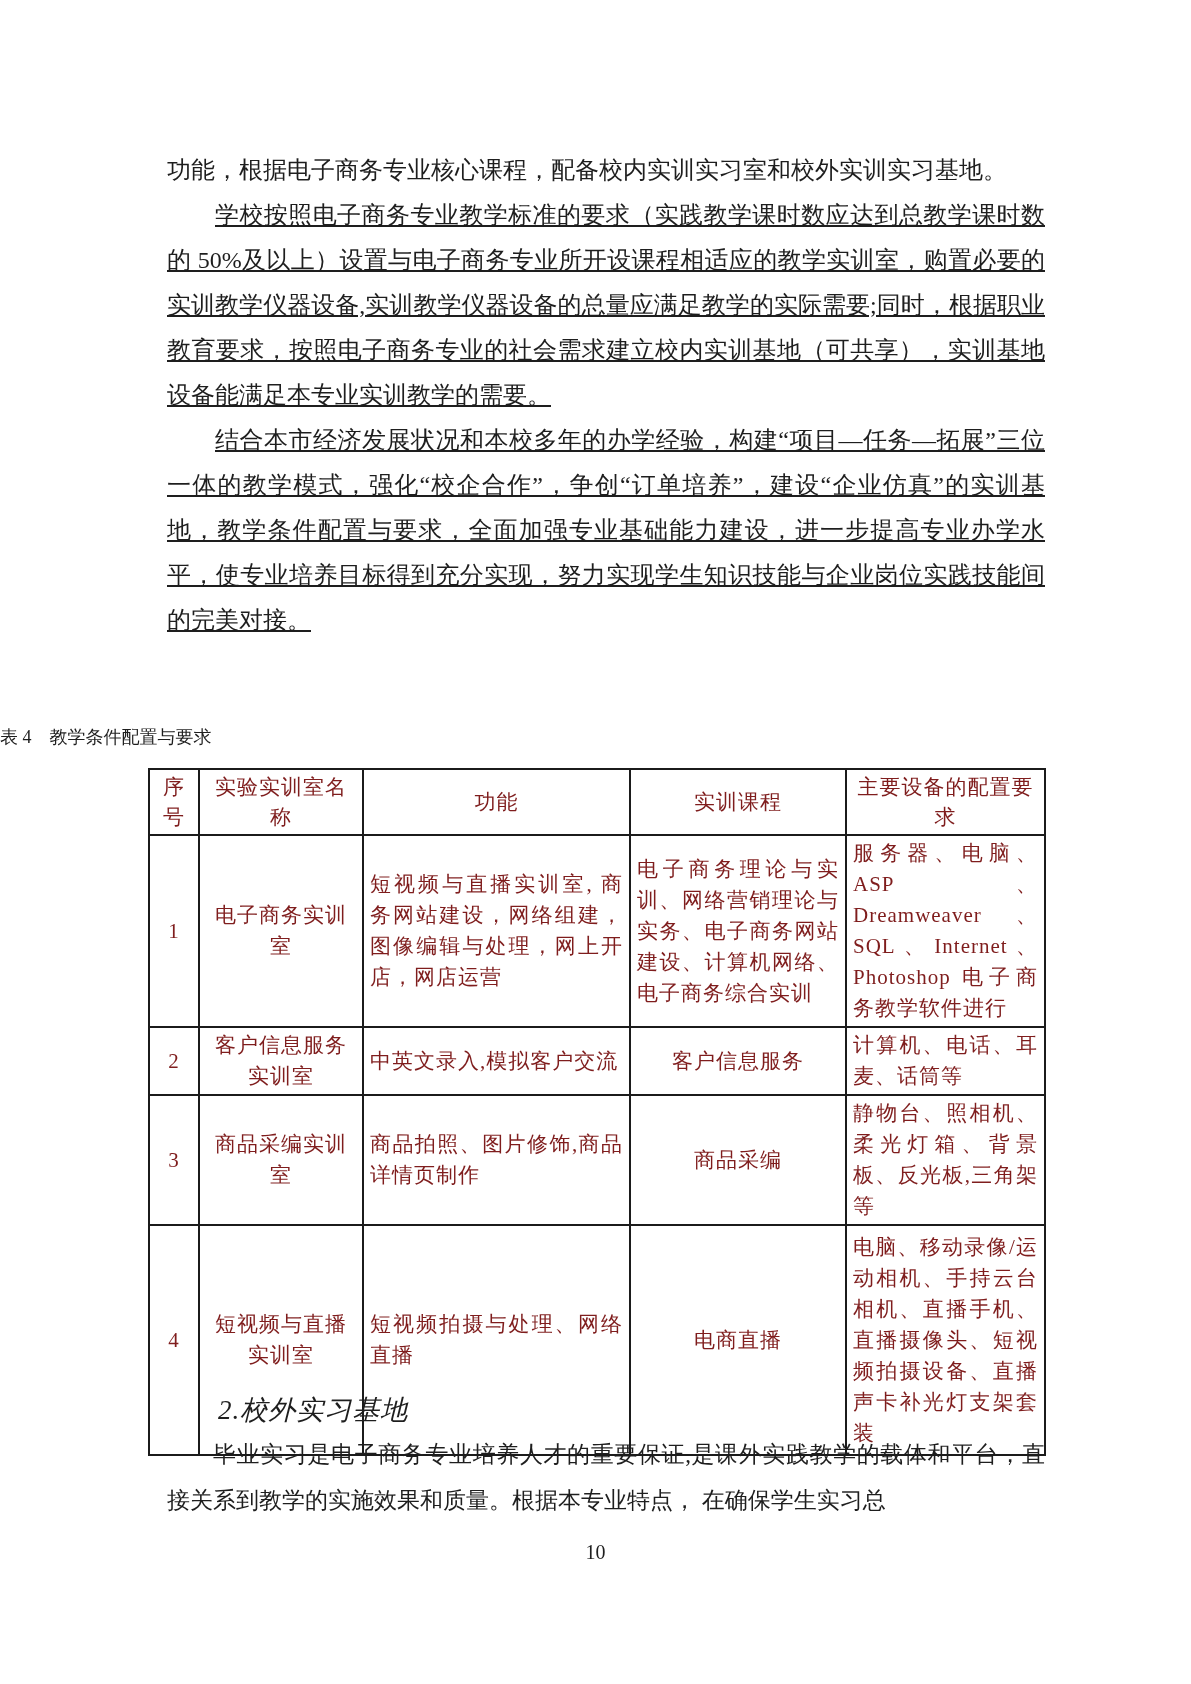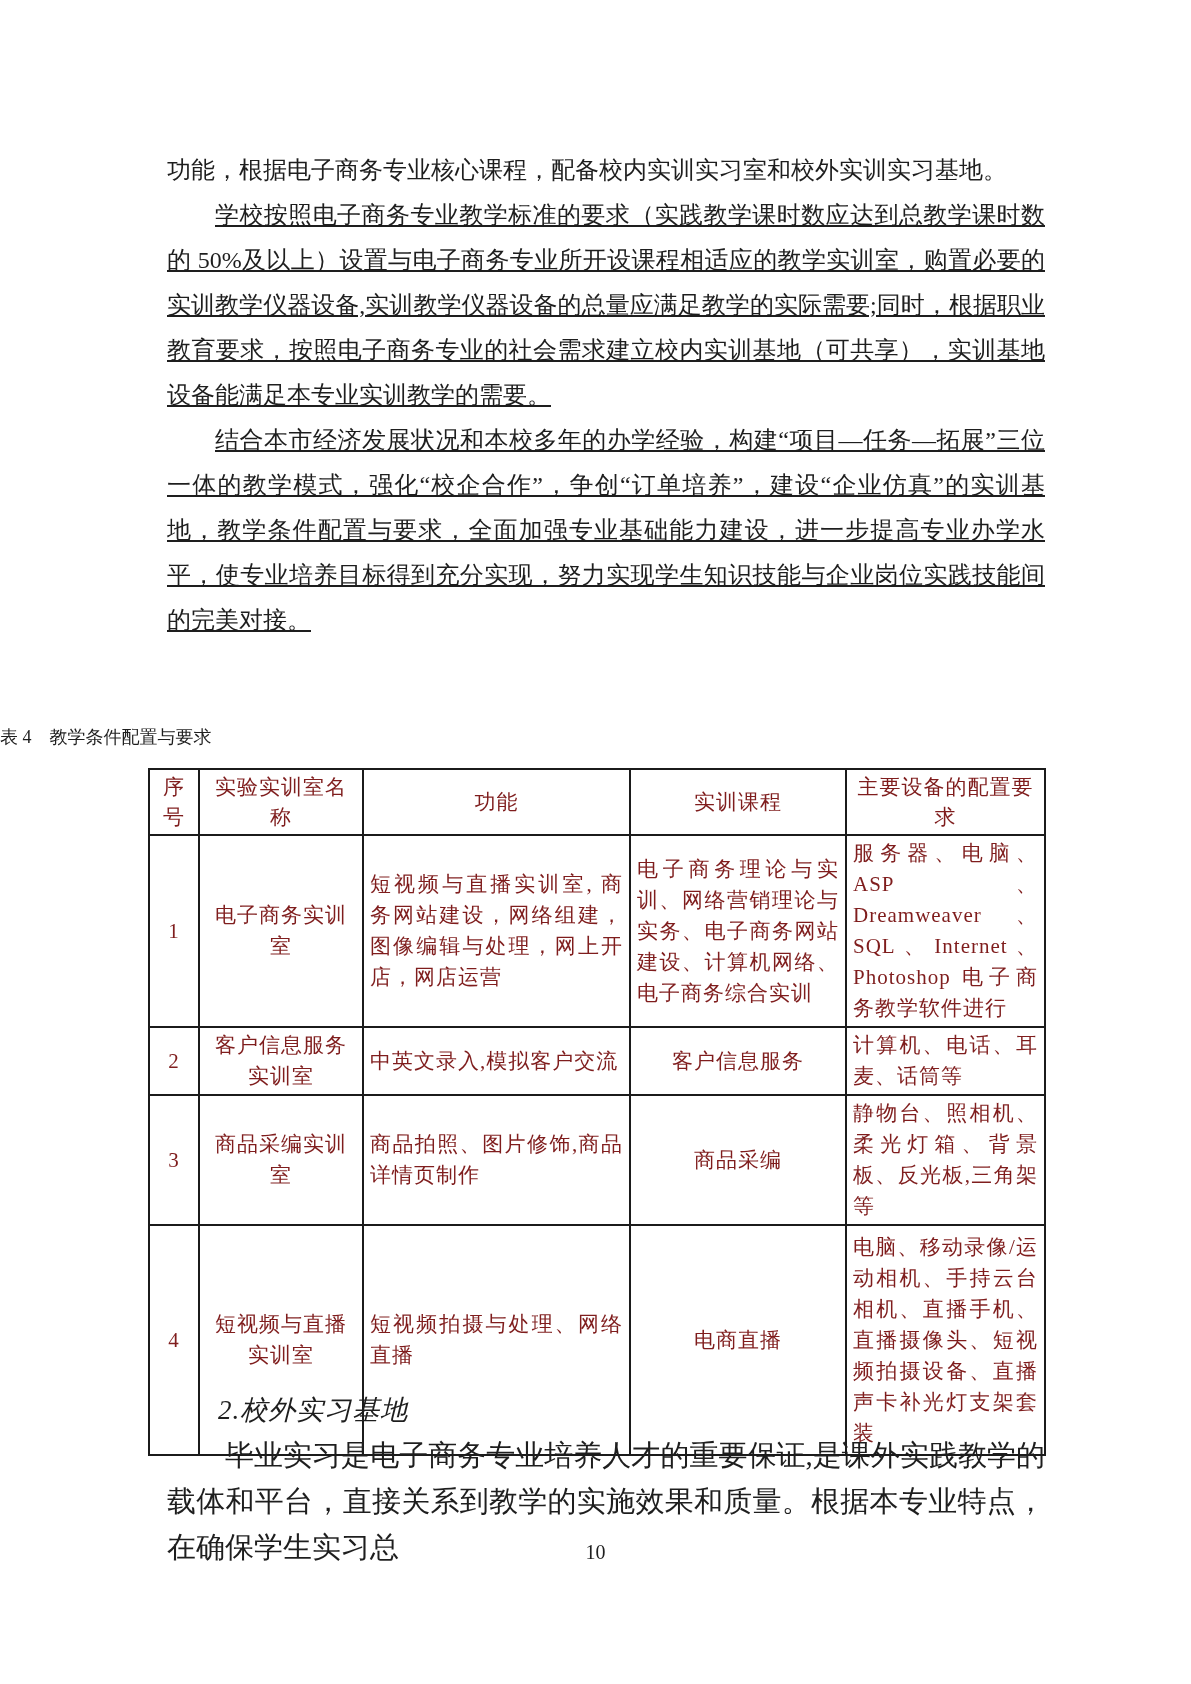--- a/index.html
+++ b/index.html
@@ -43,21 +43,21 @@
   td.ctr { text-align:center; }
   td.jst { text-align:justify; }
   
   .sec-heading {
     position:absolute; left:218px; top:1392px;
     font-size:27px; line-height:36px; letter-spacing:1px;font-style:italic;
   }
   
   .bottext {
     position:absolute; left:167px; top:1432px; width:878px;
-    font-size:29px; line-height:46px;
+    font-size:23px; line-height:46px;
     text-align:justify;
   }
   .bottext p { margin:0; text-indent:2em; }
   
   .pageno {
     position:absolute; left:0; top:1540px; width:100%;
     text-align:center; font-size:20px; line-height:24px;
   }
 </style>
 </head>

